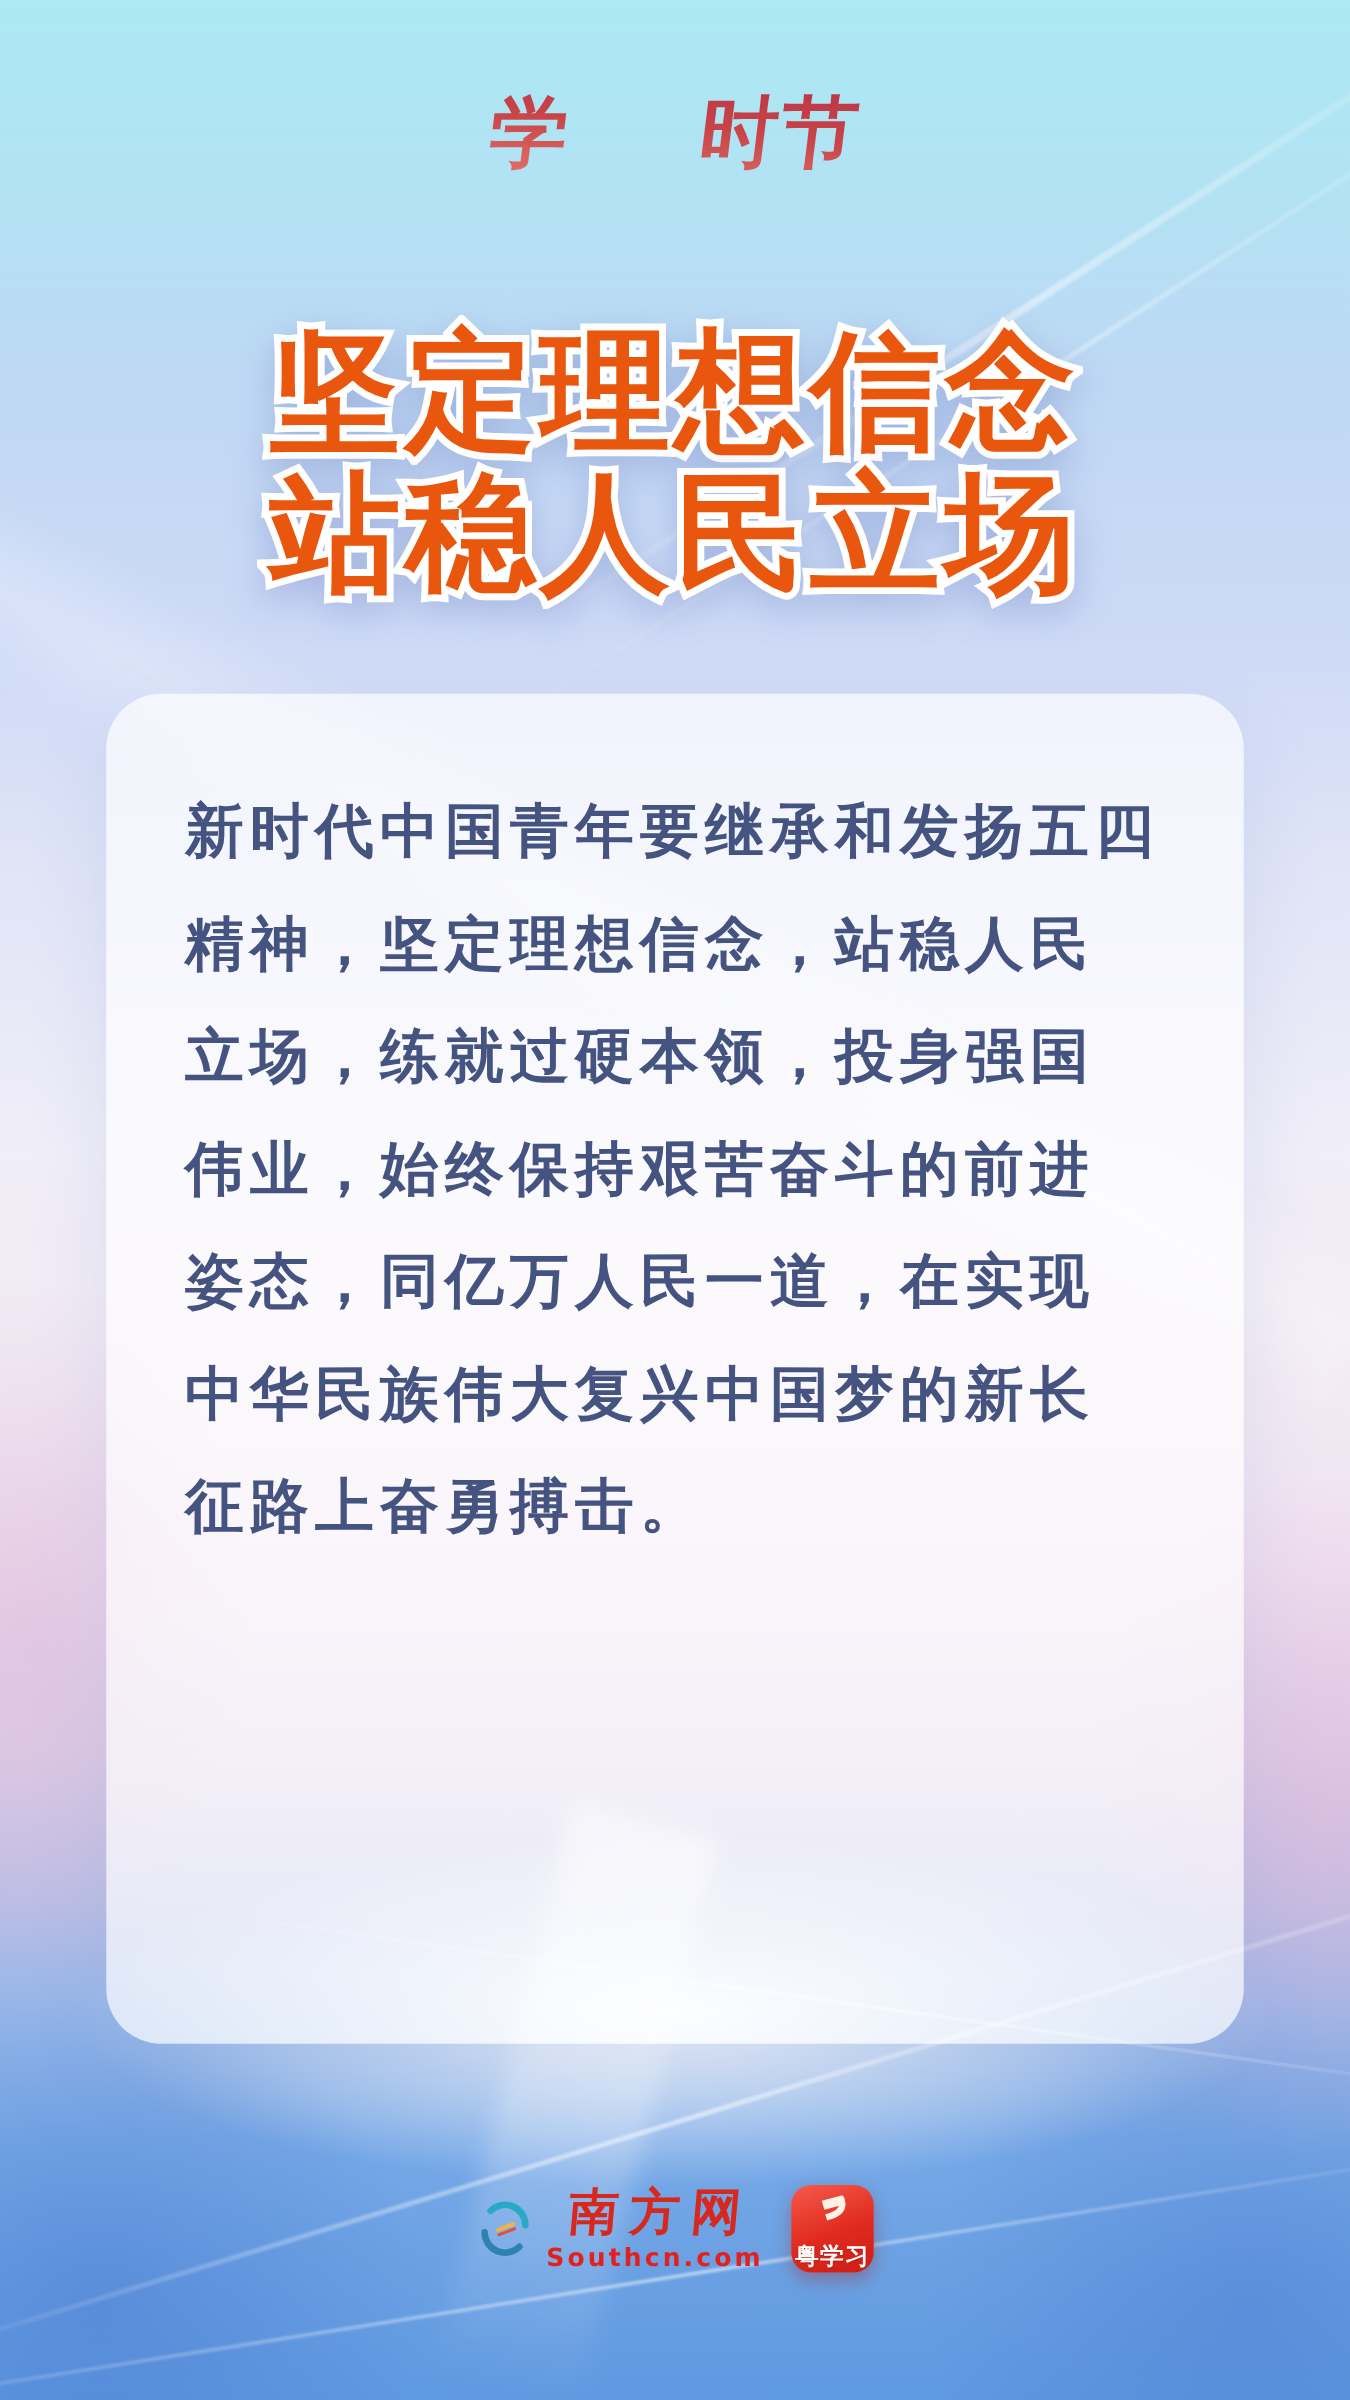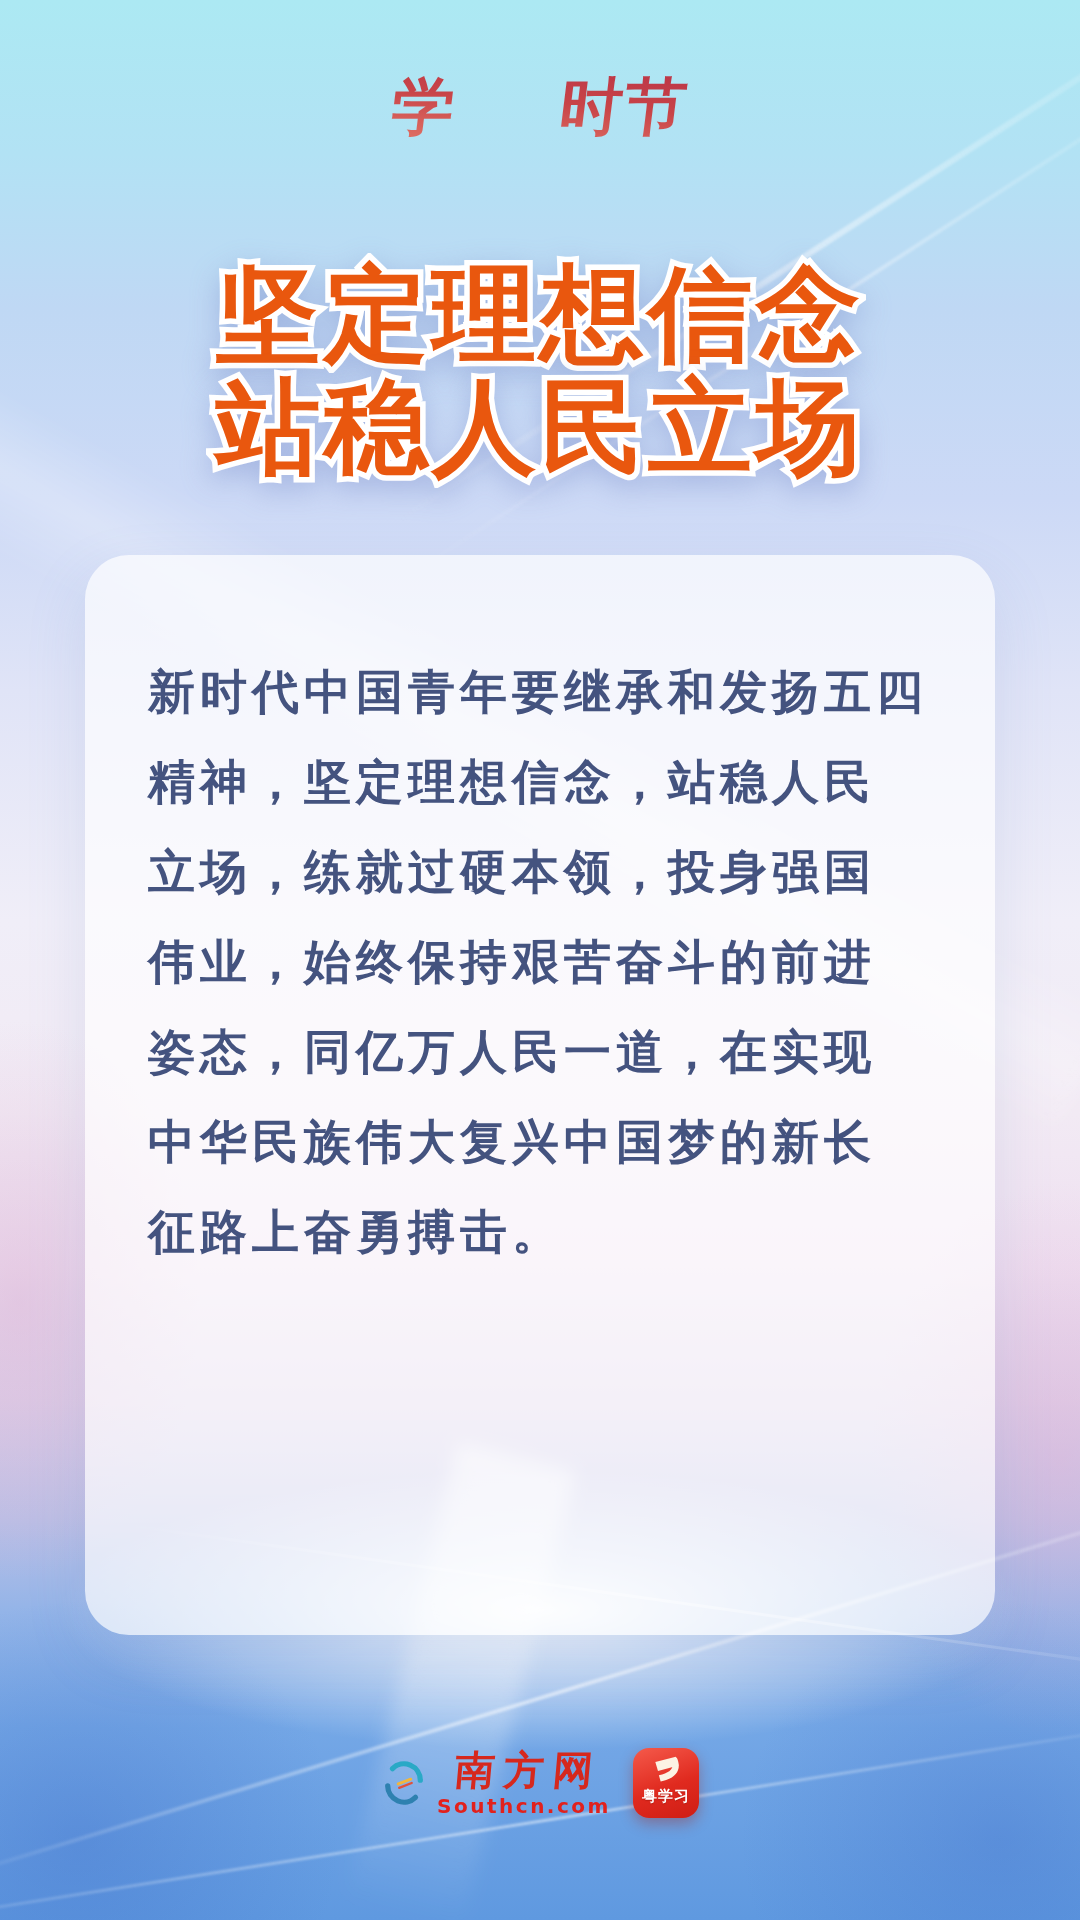--- a/index.html
+++ b/index.html
@@ -78,21 +78,21 @@
   }
   .title-line .t-fill{position:relative;color:#e9570e;}
 
   
   .card{
     position:absolute;left:85px;top:555px;width:910px;height:1080px;
     background:rgba(255,255,255,.68);border-radius:44px;
     box-shadow:0 24px 60px rgba(120,140,200,.16);
   }
   .quote{
-    position:absolute;left:63px;right:50px;top:0;margin:0;padding-top:92px;
+    position:absolute;left:63px;right:50px;top:0;margin:0;padding-top:66px;
     font-size:47px;line-height:90px;letter-spacing:5px;
     font-weight:700;color:#44537f;white-space:pre-line;
   }
   .attribution{
     position:absolute;left:63px;right:50px;top:1384px;margin:0;
     transform:translateY(-555px);
     font-size:34px;line-height:64px;letter-spacing:1px;
     font-weight:600;color:#485783;white-space:pre-line;
   }
 
@@ -105,22 +105,22 @@
   .southcn-cn{font-size:40px;font-weight:900;color:#d6281d;letter-spacing:9px;
     transform:skewX(-5deg);line-height:44px;white-space:nowrap;text-indent:9px;}
   .southcn-en{font-size:20px;font-weight:800;color:#e2211c;letter-spacing:2.5px;margin-top:2px;}
   .yxx{
     width:66px;height:70px;border-radius:16px;
     background:linear-gradient(160deg,#f55a4b 0%,#e02a1f 55%,#cf1d14 100%);
     box-shadow:0 6px 14px rgba(160,30,20,.35);
     display:flex;flex-direction:column;align-items:center;justify-content:flex-start;
   }
   .yxx-glyph{width:38px;height:32px;margin-top:6px;}
-  .yxx-label{font-size:15px;font-weight:800;color:#ffffff;letter-spacing:1px;
-    margin-top:1px;text-shadow:0 1px 1px rgba(150,20,10,.5);white-space:nowrap;}
+  .yxx-label{font-size:19px;font-weight:800;color:#ffffff;letter-spacing:1px;
+    margin-top:12px;text-shadow:0 1px 1px rgba(150,20,10,.5);white-space:nowrap;}
 </style>
 </head>
 <body>
 
 <div class="page">
 
   <div class="fx tint-left"></div>
   <div class="fx tint-right"></div>
   <div class="fx corner-bl"></div>
   <div class="fx corner-br"></div>

